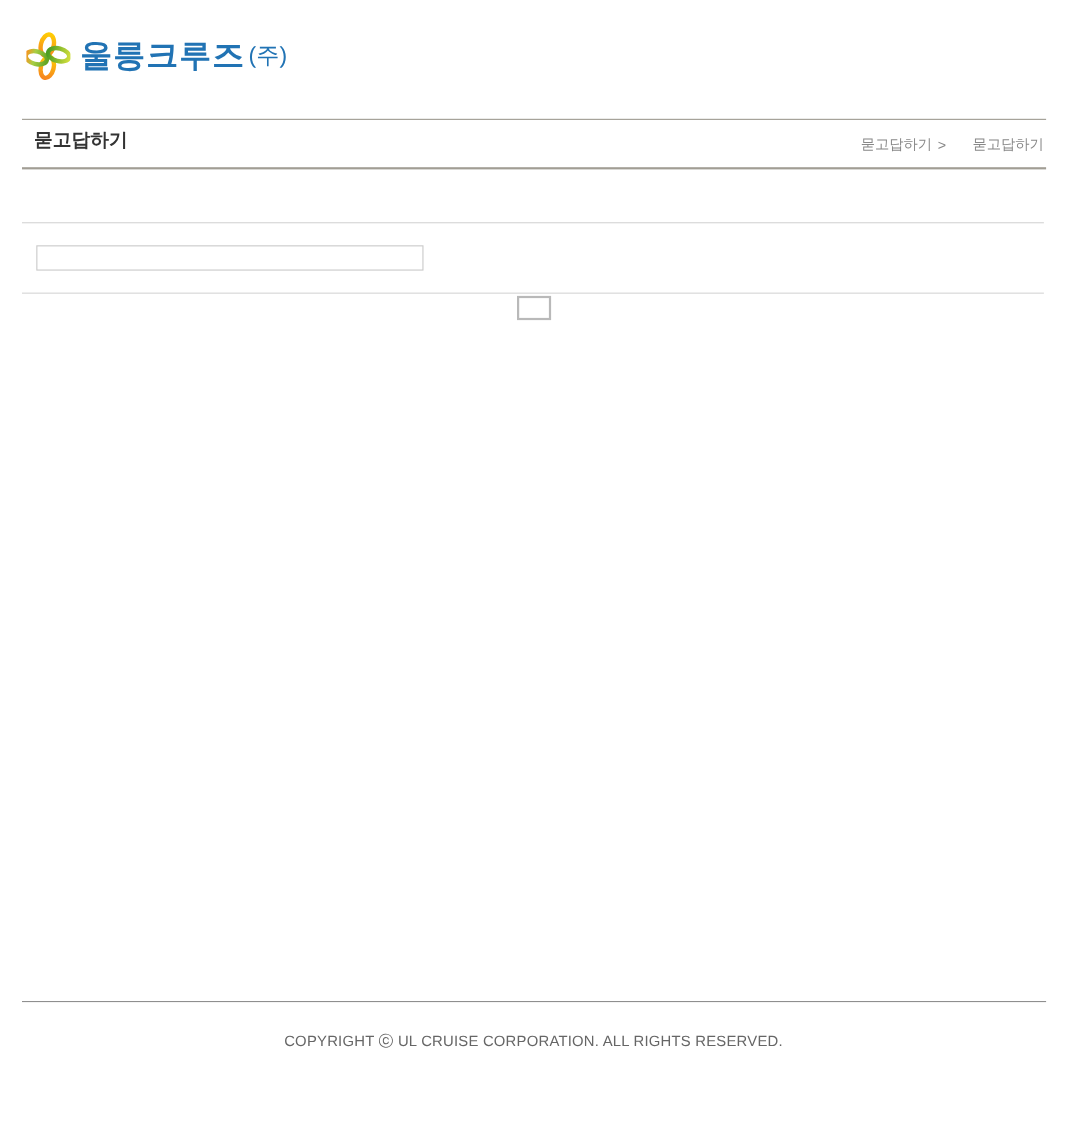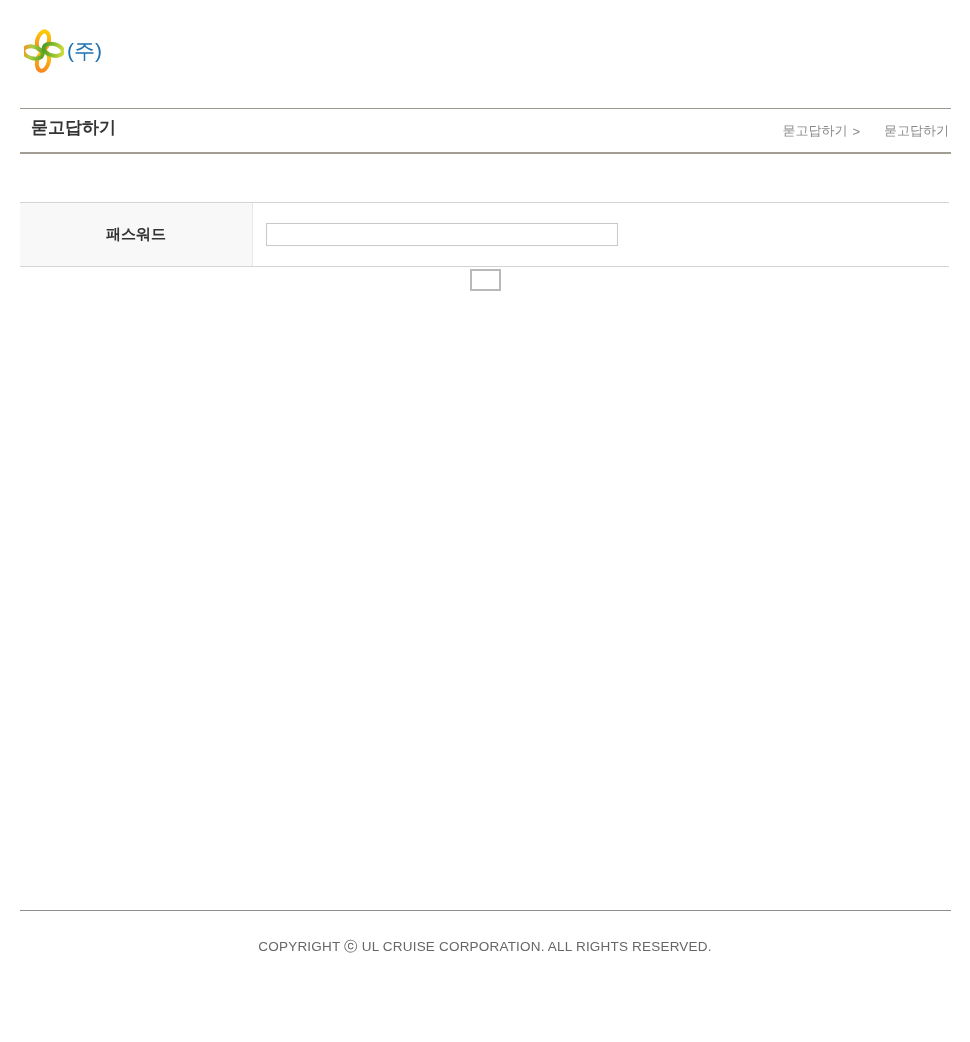--- a/index.html
+++ b/index.html
@@ -188,36 +188,36 @@
             <stop offset="1" stop-color="#4d9e22"></stop>
           </linearGradient>
         </defs>
         <g fill="none" stroke-width="4">
           <ellipse cx="19" cy="12" rx="5.8" ry="9.8" stroke="url(#g-or-top)" transform="rotate(14 19 12)"></ellipse>
           <ellipse cx="19" cy="32.2" rx="5.8" ry="9.8" stroke="url(#g-or-bot)" transform="rotate(14 19 32.2)"></ellipse>
           <ellipse cx="9" cy="23.5" rx="9.8" ry="5.8" stroke="url(#g-gr-left)" transform="rotate(14 9 23.5)"></ellipse>
           <ellipse cx="29.3" cy="20.8" rx="9.8" ry="5.8" stroke="url(#g-gr-right)" transform="rotate(14 29.3 20.8)"></ellipse>
         </g>
       </svg>
+      <span class="logo-text">울릉크루즈</span>
       <span class="logo-suffix">(주)</span>
     </a>
   </header>
 
   <div class="rule-top"></div>
   <h1 class="page-title">묻고답하기</h1>
   <nav class="breadcrumb">
     <a>묻고답하기</a>
     <span class="crumb-sep">&gt;</span>
     <span class="crumb-current">묻고답하기</span>
   </nav>
   <div class="rule-bottom"></div>
 
   <main>
     <div class="pw-table">
-      <div class="pw-th">패스워드</div>
       <div class="pw-td">
         <input type="password" class="pw-input" value="" style="">
       </div>
     </div>
     <button class="submit-box"></button>
   </main>
 
   <footer>
     <div class="footer-rule"></div>
     <p class="copyright">COPYRIGHT ⓒ UL CRUISE CORPORATION. ALL RIGHTS RESERVED.</p>

